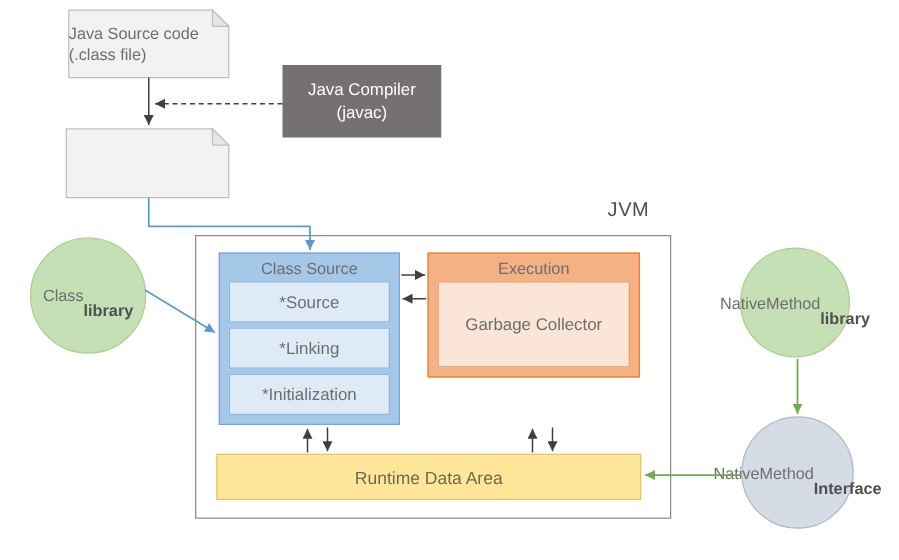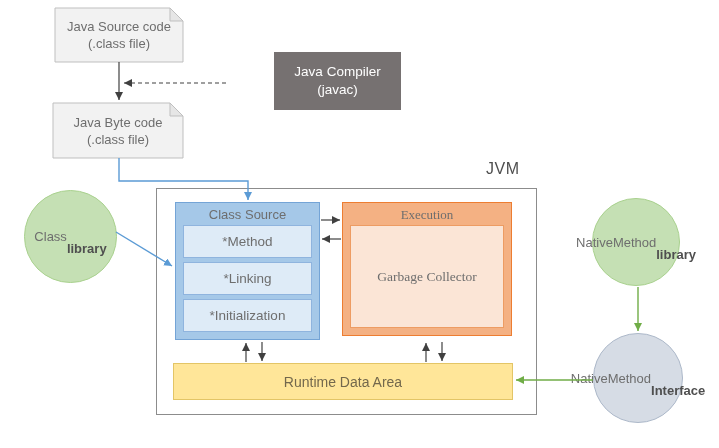--- a/index.html
+++ b/index.html
@@ -14,37 +14,37 @@
   .note-fold{fill:var(--note-fold);stroke:var(--note-border);stroke-width:1;}
   .ln-dark{stroke:var(--line-dark);stroke-width:1.2;fill:none;}
   .ln-dashed{stroke:var(--line-dark);stroke-width:1.2;fill:none;stroke-dasharray:4 3;}
   .ln-blue{stroke:var(--blue-line);stroke-width:1.4;fill:none;}
   .ln-green{stroke:var(--green-line);stroke-width:1.4;fill:none;}
   .mk-dark{fill:var(--line-dark);}
   .mk-blue{fill:var(--blue-line);}
   .mk-green{fill:var(--green-line);}
 
   
-  .note-text{z-index:6;display:flex;flex-direction:column;align-items:center;justify-content:center;
+  .note-text{z-index:6;display:flex;flex-direction:column;align-items:flex-start;justify-content:center;
     font-size:13px;color:var(--text-gray);line-height:17px;text-align:center;}
   
   #compiler{left:226px;top:52px;width:127px;height:58px;background:var(--compiler-fill);
     color:var(--compiler-text);display:flex;flex-direction:column;align-items:center;justify-content:center;
-    font-size:13.5px;line-height:18px;z-index:2;margin-left:48px;}
+    font-size:13.5px;line-height:18px;z-index:2;}
   
   #jvm-box{left:156px;top:188px;width:381px;height:227px;border:1.5px solid var(--jvm-border);background:#ffffff;z-index:1;}
   #jvm-label{left:486px;top:160px;width:50px;font-size:16px;color:var(--text-dark);z-index:2;letter-spacing:.5px;}
   
   .panel{z-index:2;display:flex;flex-direction:column;padding:0 7px 7px 7px;}
   .panel-header{flex:none;height:22px;line-height:23px;text-align:center;font-size:13px;color:var(--panel-header-text);}
   .panel-items{flex:1;display:flex;flex-direction:column;gap:4px;min-height:0;}
   .panel-item{flex:1;display:flex;align-items:center;justify-content:center;font-size:13.5px;color:var(--text-gray);}
   #class-loader{left:175px;top:202px;width:145px;height:138px;background:var(--blue-fill);border:1px solid var(--blue-border);}
   #class-loader .panel-item{background:var(--blue-light);border:1px solid var(--blue-inner-border);}
-  #execution{left:342px;top:202px;width:170px;height:134px;background:var(--orange-fill);border:1px solid var(--orange-border);font-family:Liberation Serif, serif;}
+  #execution{left:342px;top:202px;width:170px;height:100px;background:var(--orange-fill);border:1px solid var(--orange-border);}
   #execution .panel-item{background:var(--orange-light);border:1px solid var(--orange-inner-border);}
   
   #runtime{left:173px;top:363px;width:340px;height:37px;background:var(--yellow-fill);border:1px solid var(--yellow-border);
     display:flex;align-items:center;justify-content:center;font-size:14px;color:var(--runtime-text);z-index:2;}
   
   .circle{border-radius:50%;display:flex;flex-direction:row;align-items:center;justify-content:center;
     text-align:center;font-size:13px;line-height:17px;color:var(--text-gray);z-index:2;}
   .circle .bold{font-weight:bold;color:var(--text-dark);margin-top:24px;}
   #class-library{left:24px;top:190px;width:93px;height:93px;background:var(--green-fill);border:1px solid var(--green-border);}
   #native-library{left:592px;top:198px;width:88px;height:88px;background:var(--green-fill);border:1px solid var(--green-border);}
@@ -84,37 +84,33 @@
     <line class="ln-dark" x1="426" y1="362" x2="426" y2="343" marker-end="url(#arr-dark)"></line>
     <line class="ln-dark" x1="442" y1="342" x2="442" y2="361" marker-end="url(#arr-dark)"></line>
     <line class="ln-green" x1="638" y1="287" x2="638" y2="331" marker-end="url(#arr-green)"></line>
     <line class="ln-green" x1="593" y1="380" x2="516" y2="380" marker-end="url(#arr-green)"></line>
   </svg>
 
   <div class="abs note-text" style="left:55px;top:8px;width:128px;height:54px;">
     <span>Java Source code</span>
     <span>(.class file)</span>
   </div>
-  <div class="abs note-text" style="left:53px;top:103px;width:130px;height:55px;">
-    <span>Java Byte code</span>
-    <span>(.class file)</span>
-  </div>
 
   <div id="compiler" class="abs">
     <span>Java Compiler</span>
     <span>(javac)</span>
   </div>
 
   <div id="jvm-label" class="abs">JVM</div>
   <div id="jvm-box" class="abs"></div>
 
   <div id="class-loader" class="abs panel">
     <div class="panel-header">Class Source</div>
     <div class="panel-items">
-      <div class="panel-item">*Method</div>
+      <div class="panel-item">*Source</div>
       <div class="panel-item">*Linking</div>
       <div class="panel-item">*Initialization</div>
     </div>
   </div>
 
   <div id="execution" class="abs panel">
     <div class="panel-header">Execution</div>
     <div class="panel-items">
       <div class="panel-item">Garbage Collector</div>
     </div>

